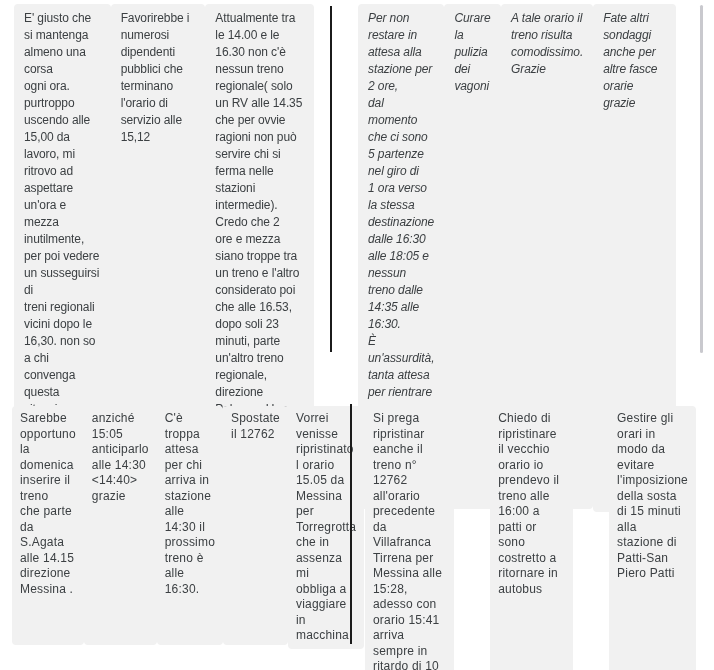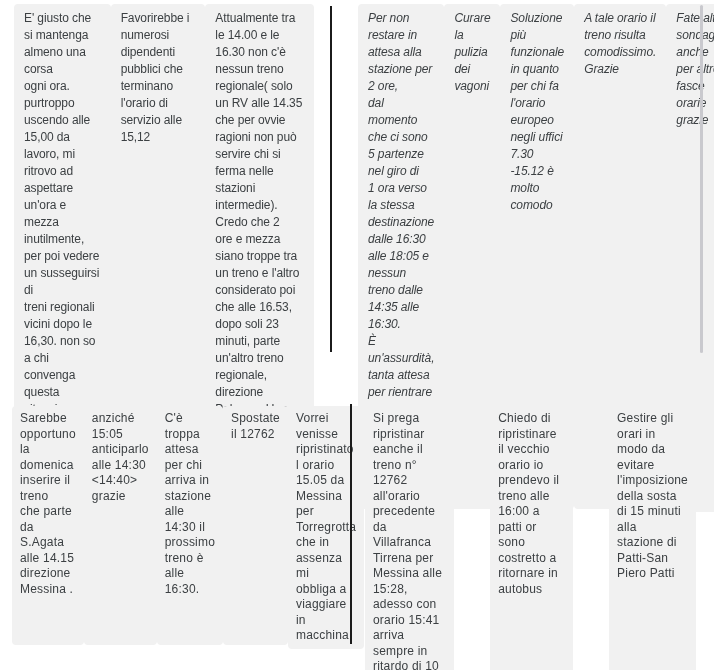--- a/index.html
+++ b/index.html
@@ -101,23 +101,20 @@
 
   <div class="panel panel-tr">
     <div class="comment-card">Per non restare in attesa alla stazione per 2 ore,
 dal momento che ci sono 5 partenze nel giro di
 1 ora verso la stessa destinazione dalle 16:30
 alle 18:05 e nessun treno dalle 14:35 alle 16:30.
 È un'assurdità, tanta attesa per rientrare a casa
 dopo che si parte al mattino alle 5:30.
 Grazie mille.</div>
     <div class="comment-card">Curare la pulizia dei vagoni</div>
-    <div class="comment-card">Soluzione più funzionale in quanto per chi fa
-l'orario europeo negli uffici 7.30 -15.12 è molto
-comodo</div>
     <div class="comment-card">A tale orario il treno risulta comodissimo.
 Grazie</div>
     <div class="comment-card">Fate altri sondaggi anche per altre fasce orarie
 grazie</div>
   </div>
 
   <div class="vscrollbar"></div>
 
   <div class="panel panel-bl">
     <div class="comment-card">Sarebbe opportuno la domenica inserire il treno

